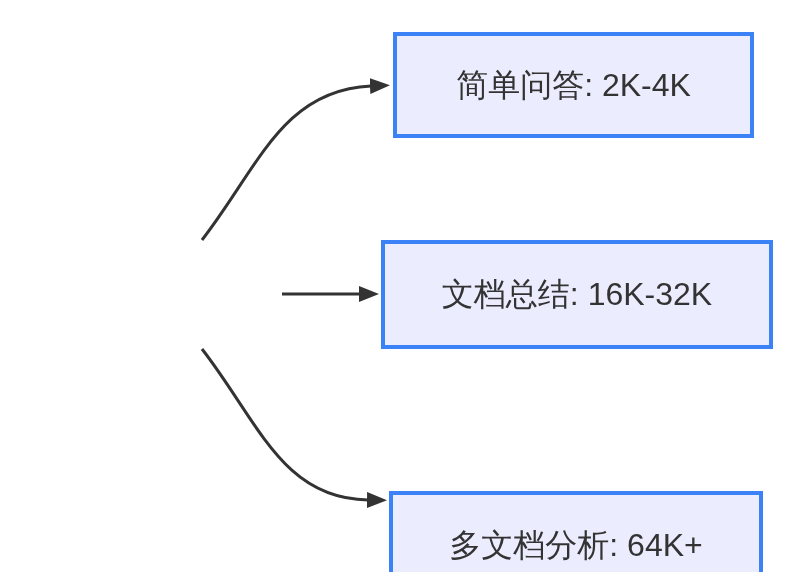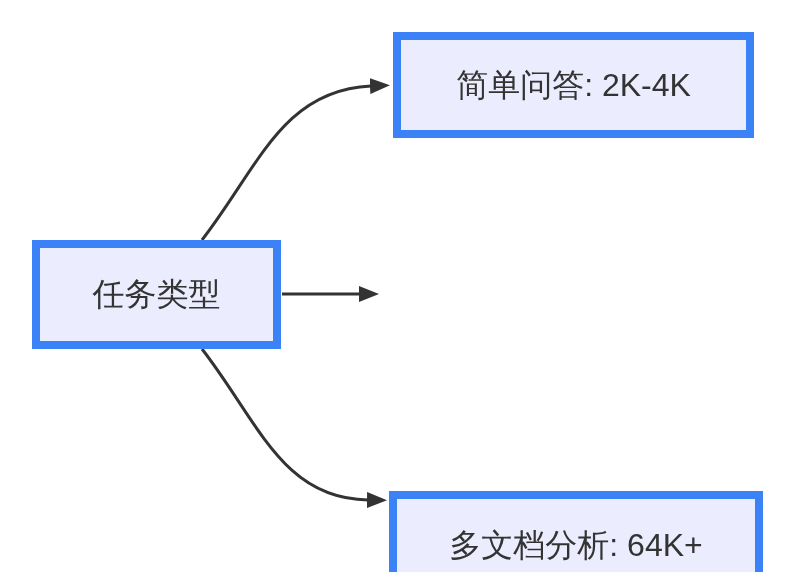--- a/index.html
+++ b/index.html
@@ -24,21 +24,21 @@
   }
   .edge {
     fill: none;
     stroke: #333333;
     stroke-width: 3px;
   }
   .node {
     position: absolute;
     box-sizing: border-box;
     background: #ECECFF;
-    border: 8px solid #3b82f6;
+    border: 4px solid #3b82f6;
     display: flex;
     align-items: center;
     justify-content: center;
     color: #333333;
     font-size: 32px;
     line-height: 1.2;
     white-space: nowrap;
   }
   .node-root     { left: 32px;  top: 240px; width: 249px; height: 109px; }
   .node-qa       { left: 393px; top: 32px;  width: 361px; height: 106px; }
@@ -54,26 +54,26 @@
     <defs>
       <marker id="arrowhead" markerUnits="userSpaceOnUse" markerWidth="20" markerHeight="16" refX="1" refY="8" orient="auto">
         <path d="M0,0 L20,8 L0,16 Z" fill="#333333"></path>
       </marker>
     </defs>
     <path class="edge" d="M 202 240 C 258 168, 282 90, 371 86" marker-end="url(#arrowhead)"></path>
     <path class="edge" d="M 282 294 L 360 294" marker-end="url(#arrowhead)"></path>
     <path class="edge" d="M 202 349 C 258 421, 282 499, 368 500" marker-end="url(#arrowhead)"></path>
   </svg>
 
-  <div class="node node-root">
-    <span>任务类型</span>
-  </div>
 
   <div class="node node-qa">
     <span>简单问答: 2K-4K</span>
   </div>
 
+  <div class="node node-summary">
+    <span>文档总结: 16K-32K</span>
+  </div>
 
   <div class="node node-multidoc">
     <span>多文档分析: 64K+</span>
   </div>
 
 </div>
 
 </body></html>

